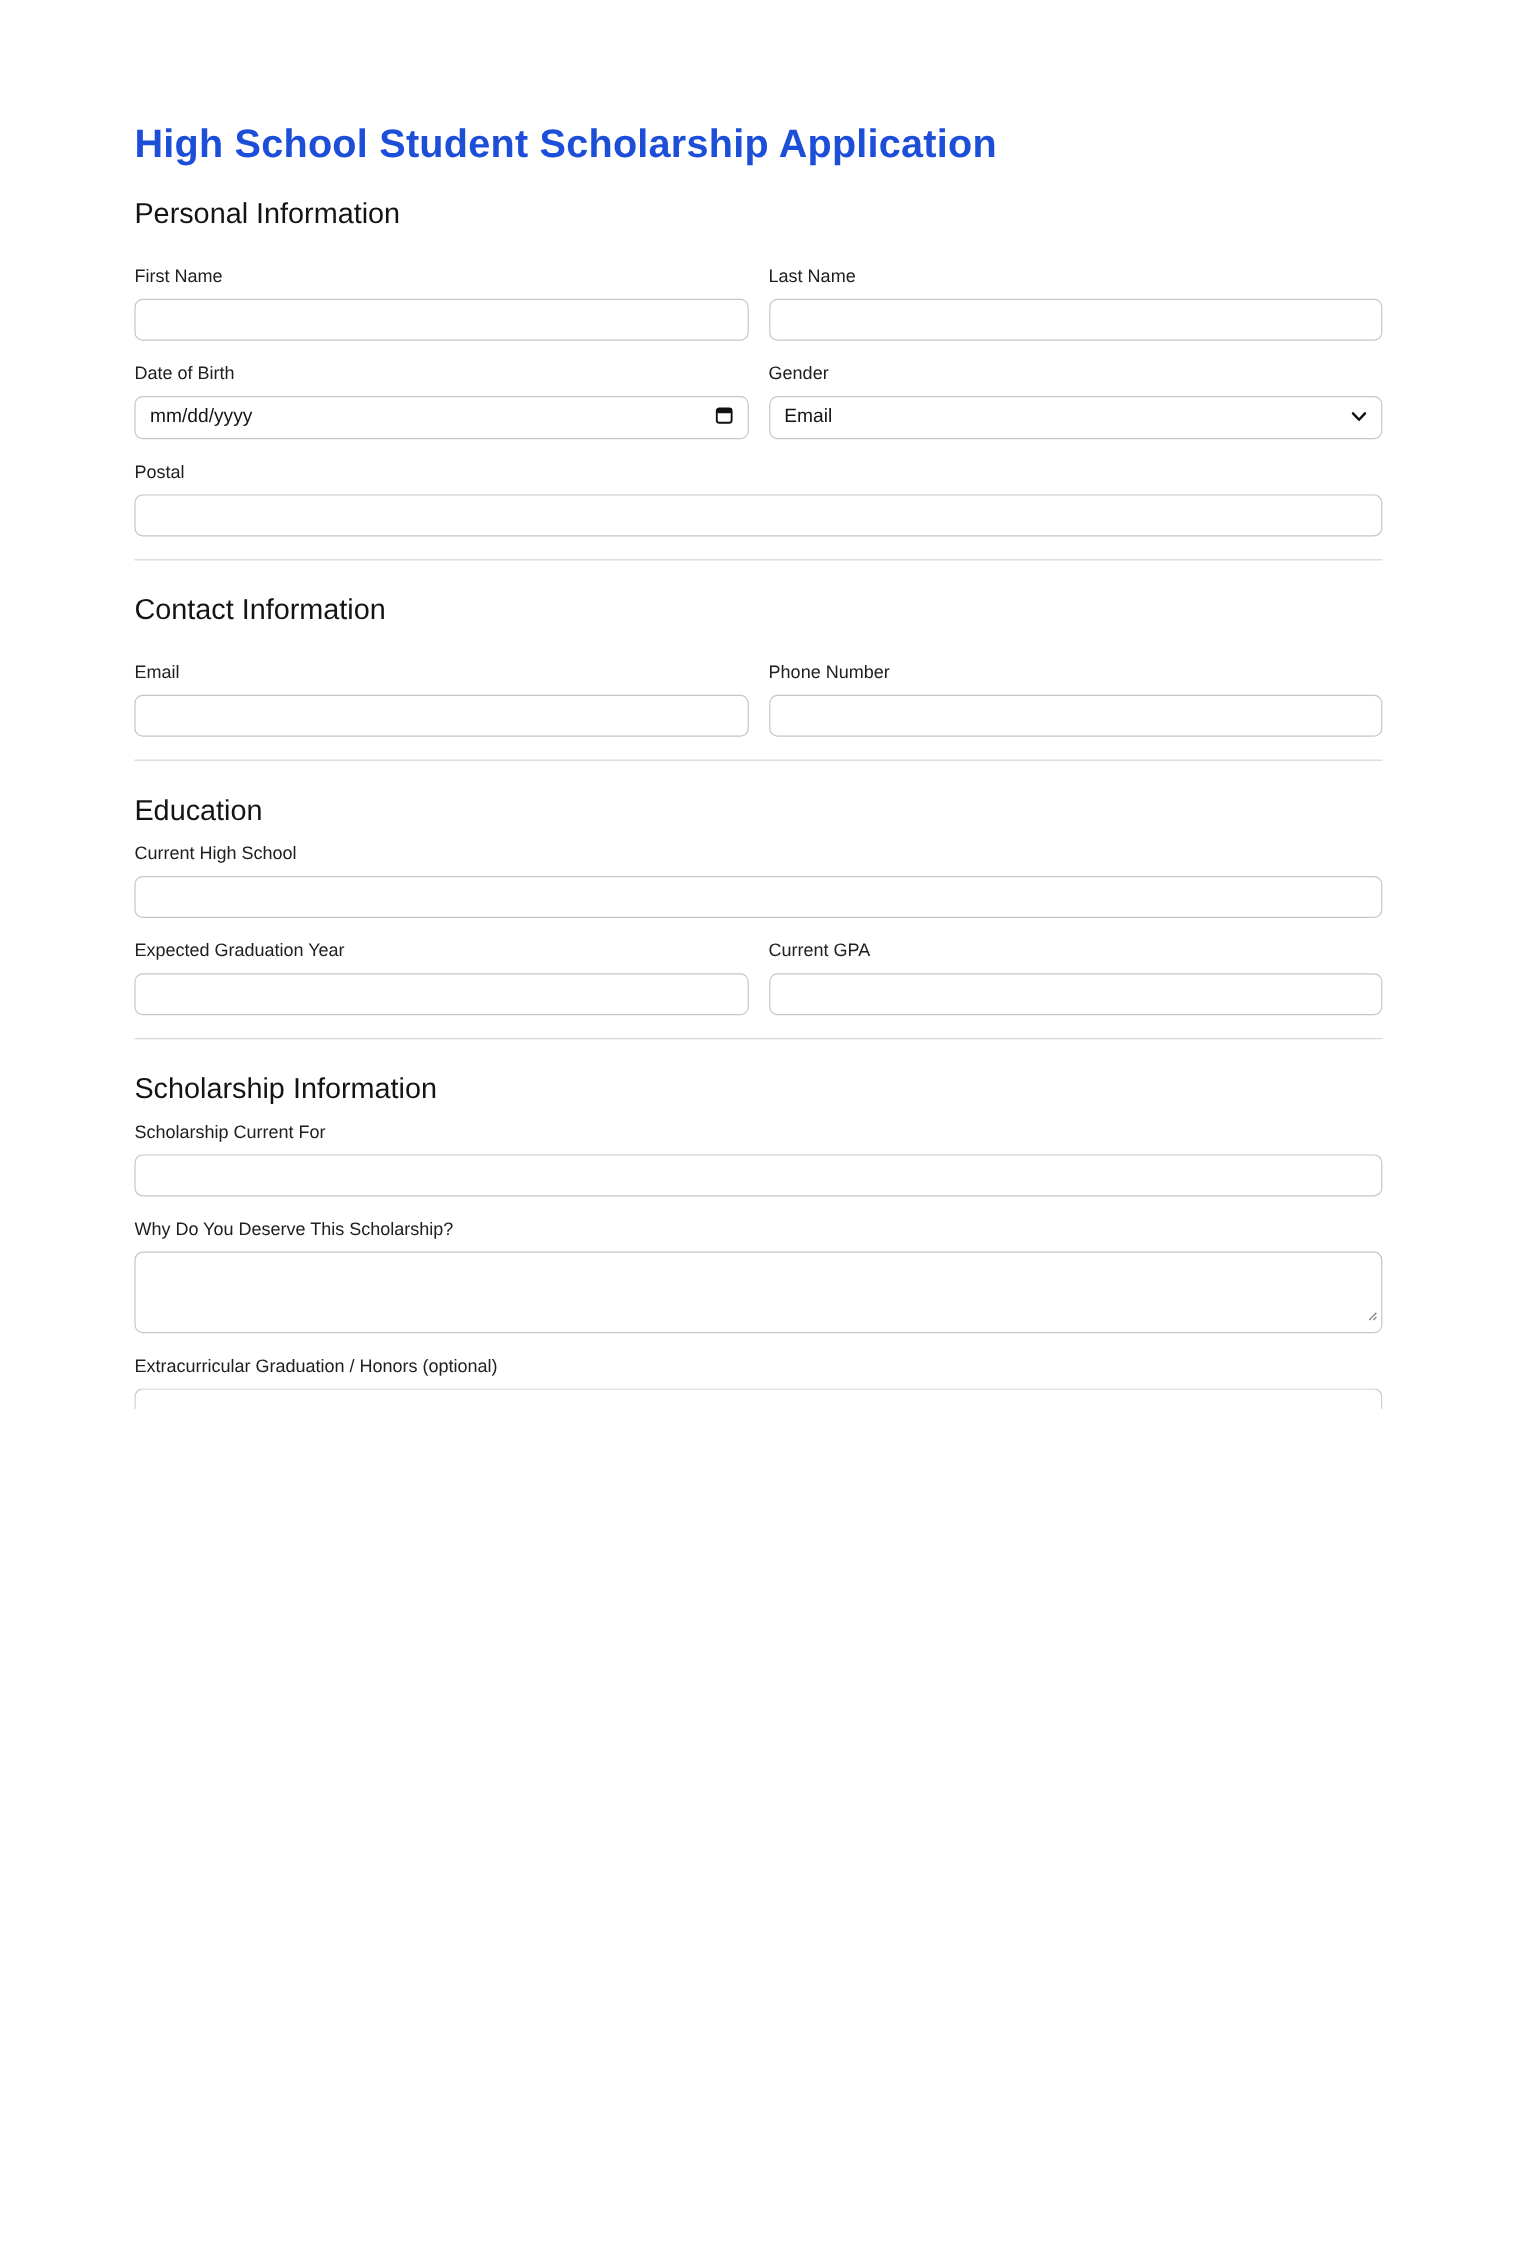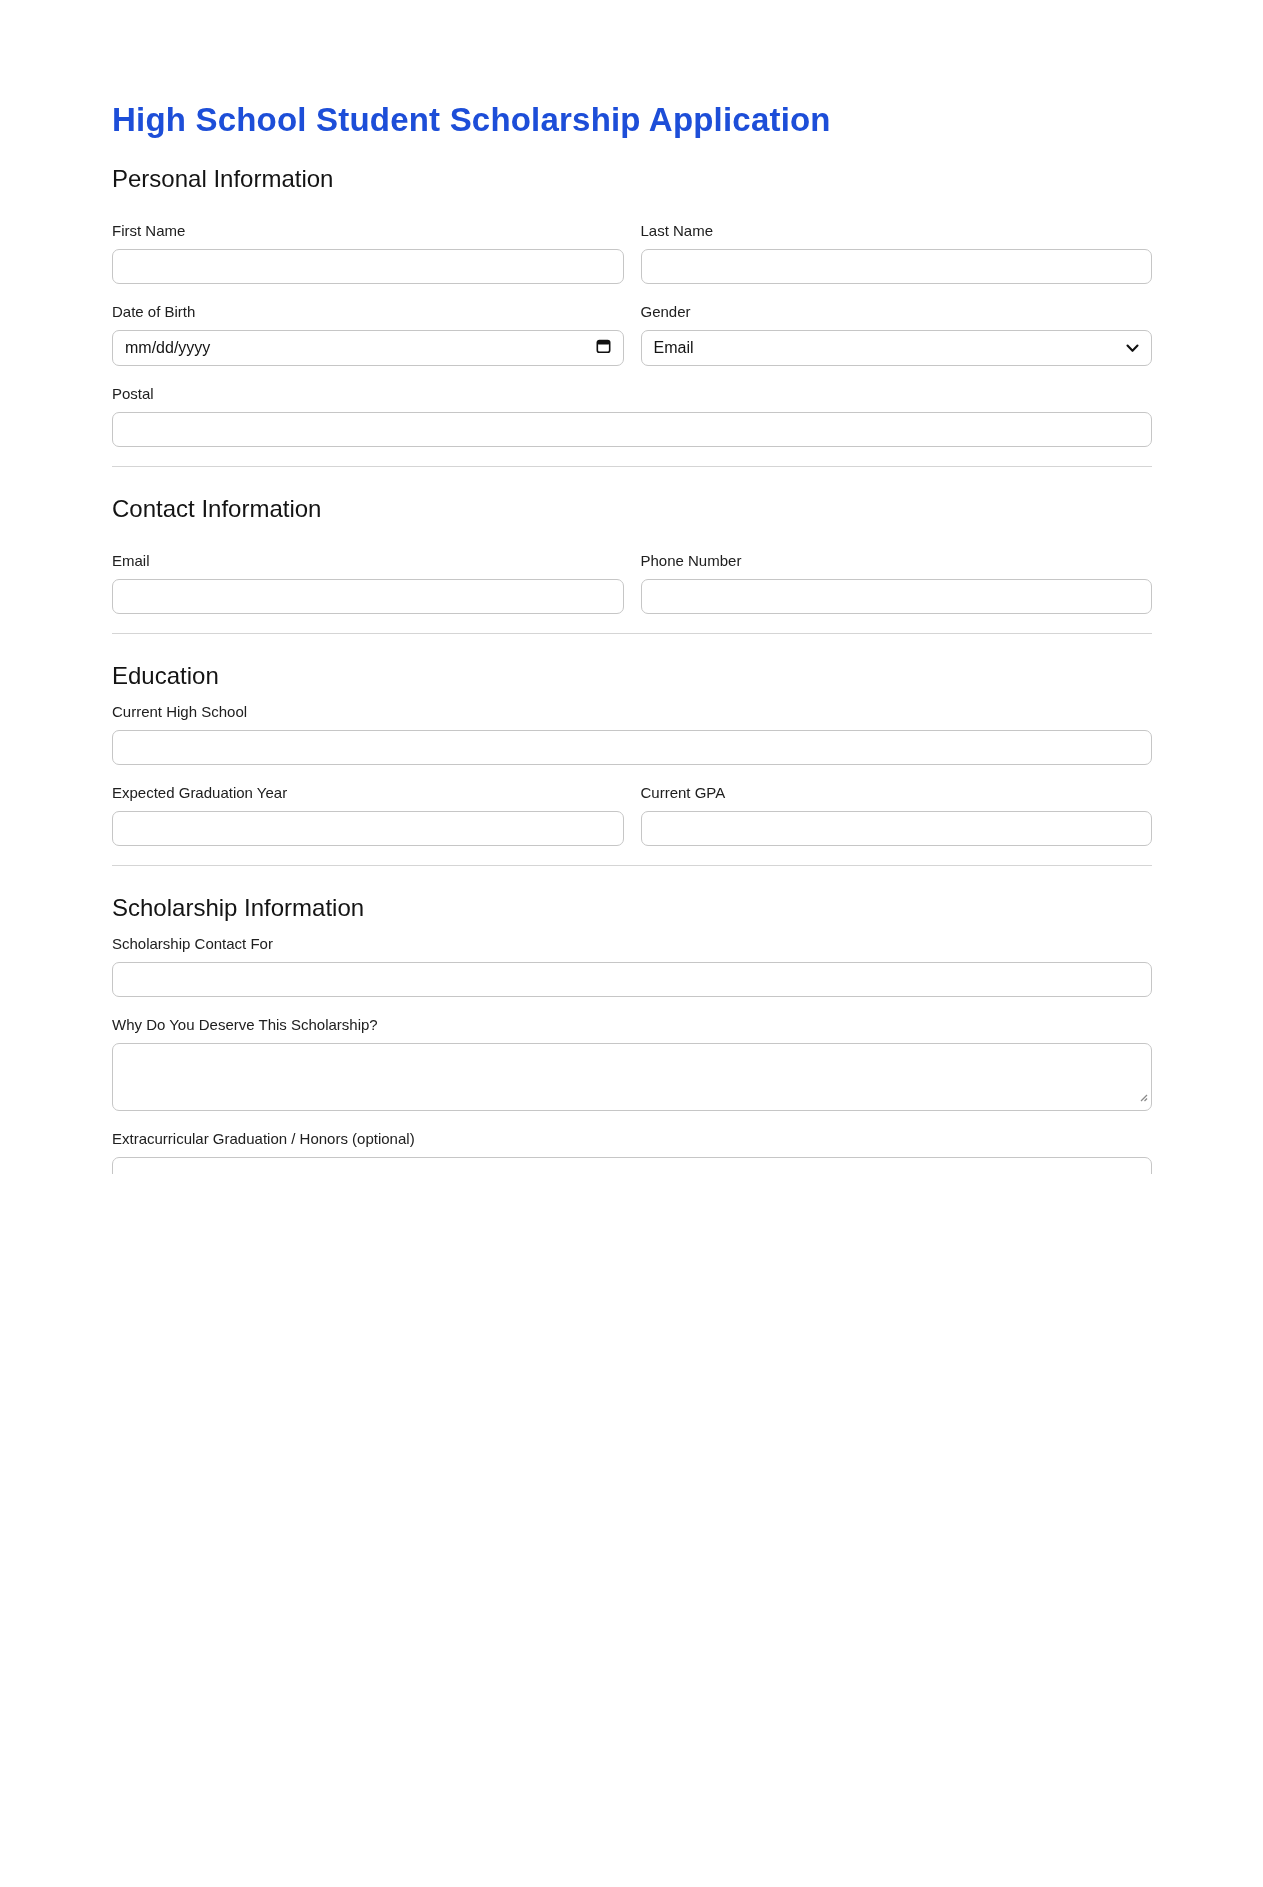--- a/index.html
+++ b/index.html
@@ -158,21 +158,21 @@
     </div>
   </section>
 
   <hr class="divider">
 
   <section>
     <h2 class="section-heading tight">Scholarship Information</h2>
 
     <div class="field-row">
       <div class="field">
-        <label class="field-label">Scholarship Contact For</label>
+        <label class="field-label">Scholarship Current For</label>
         <input class="text-input" type="text" style="">
       </div>
     </div>
 
     <div class="field-row">
       <div class="field">
         <label class="field-label">Why Do You Deserve This Scholarship?</label>
         <div class="ta-wrap">
           <textarea class="area-input" style="height: 68px;"></textarea>
           <span class="resize-handle">

